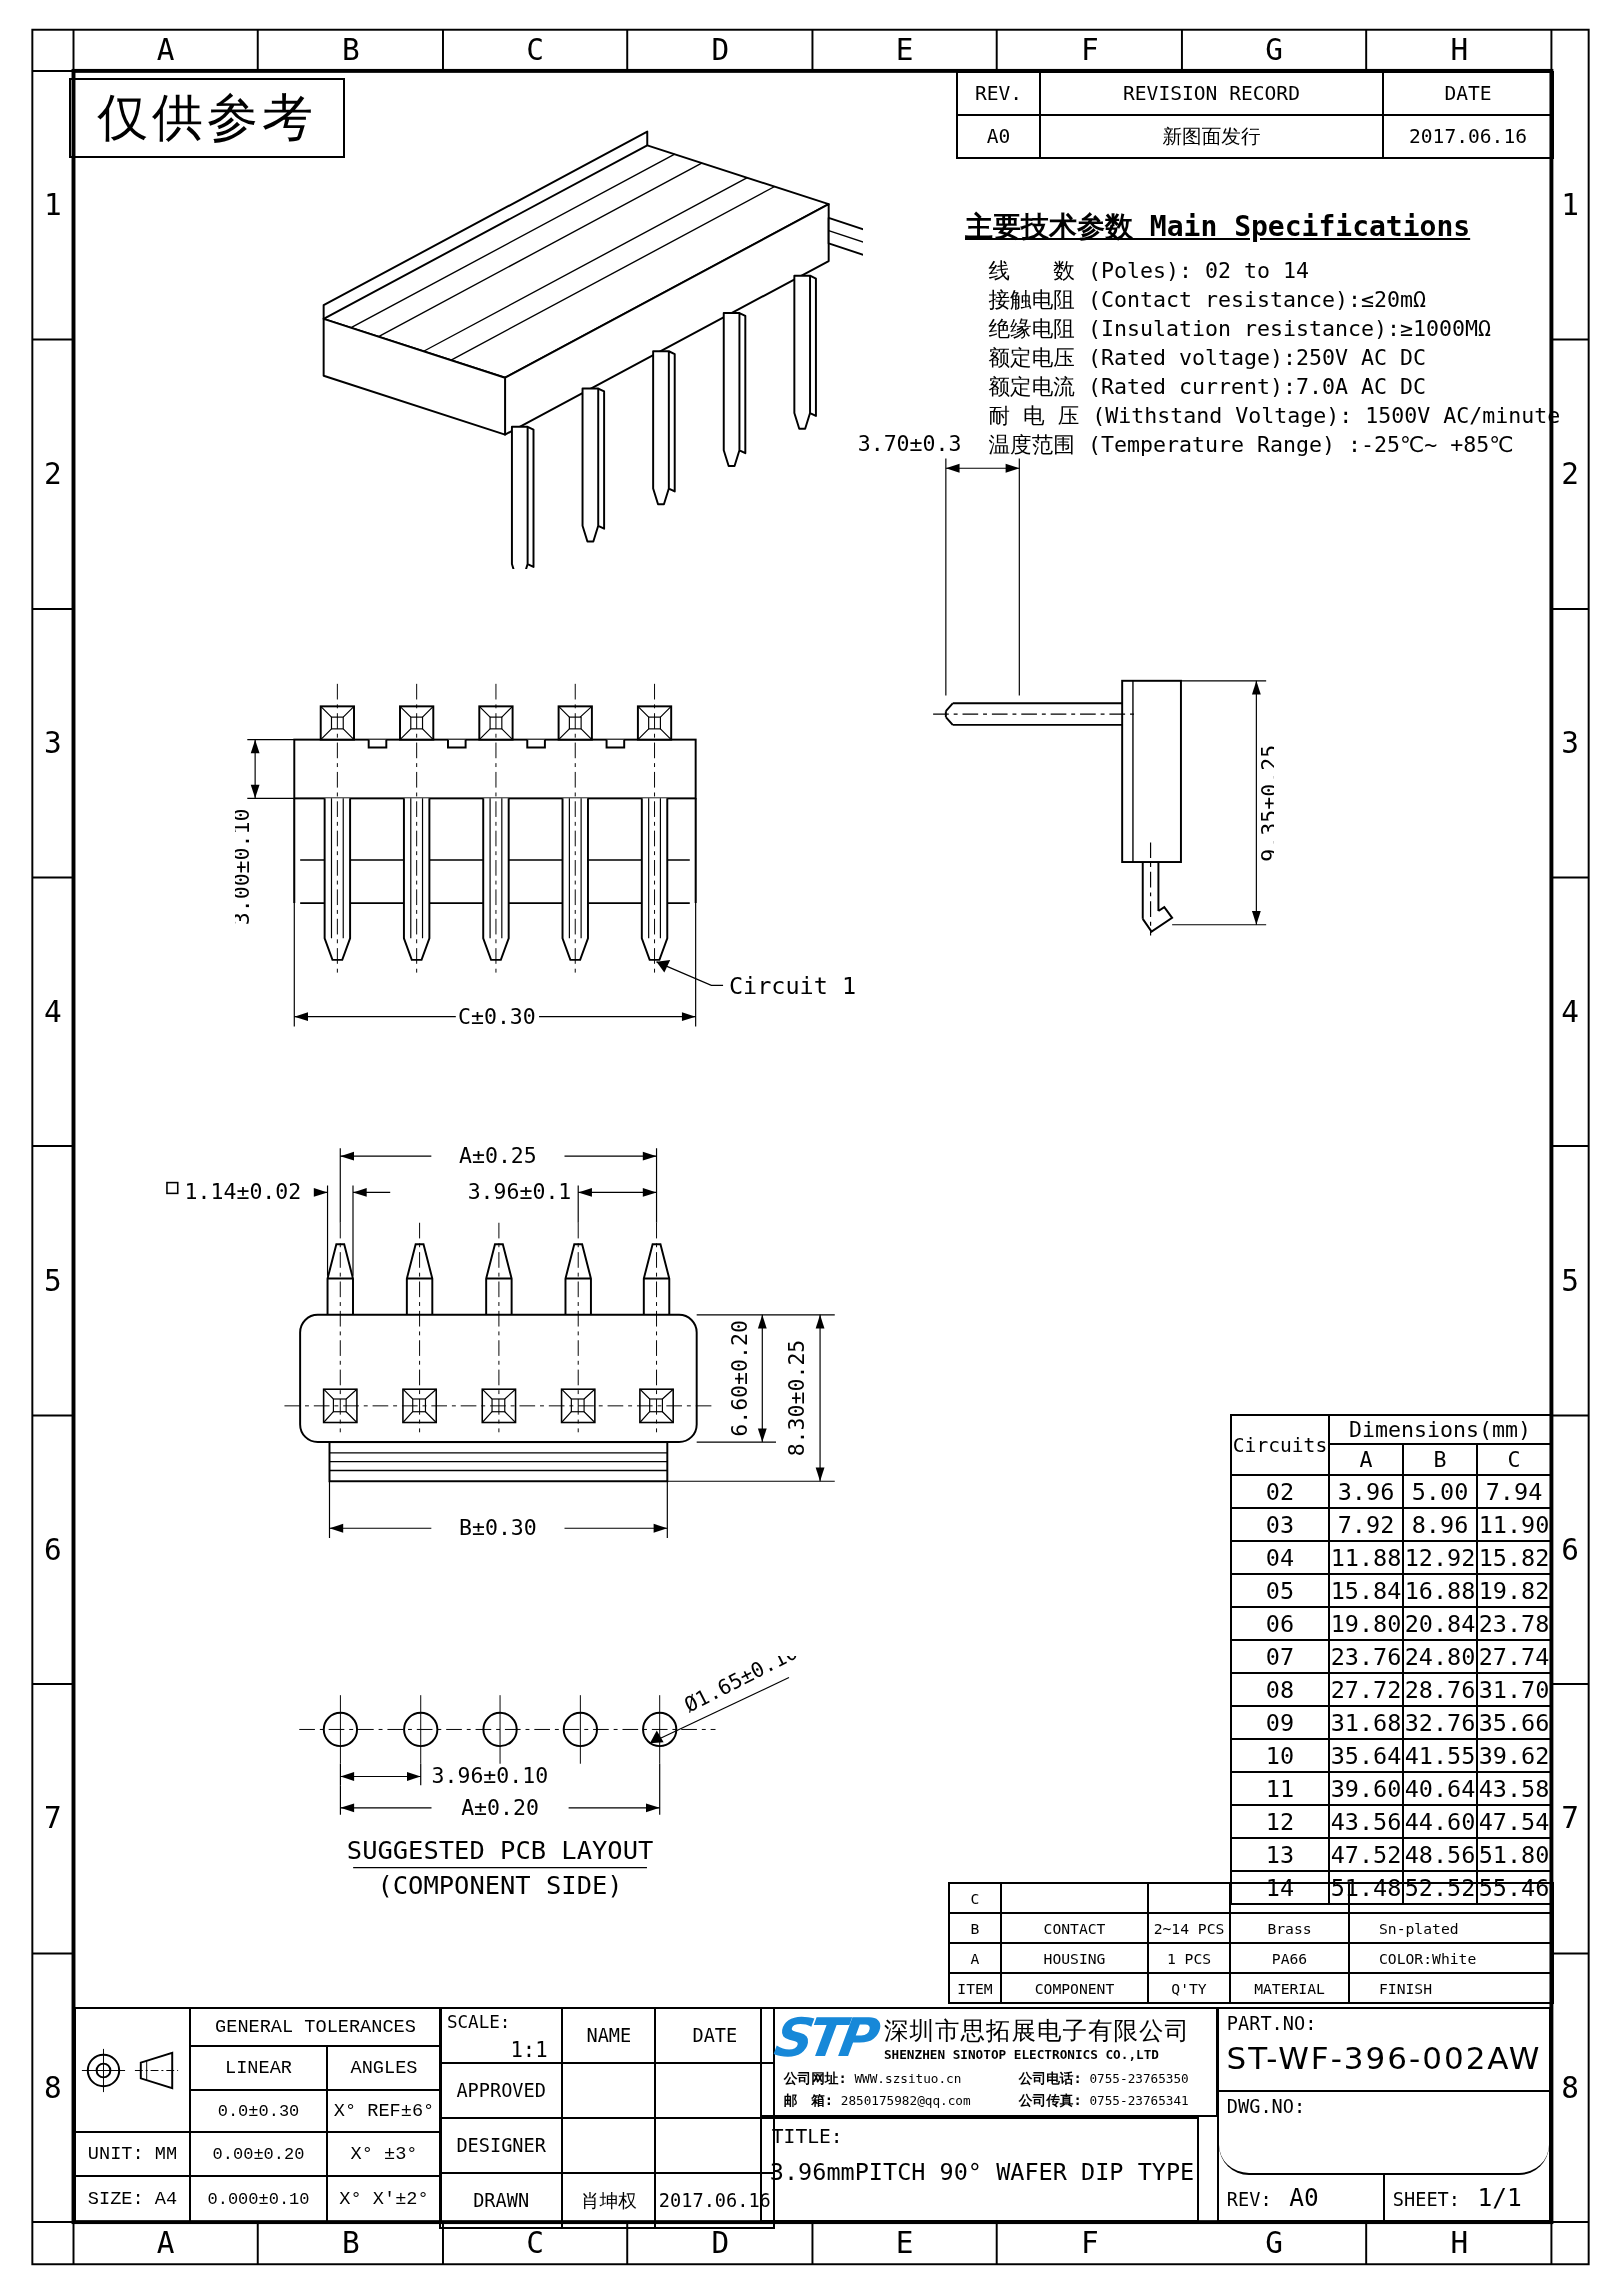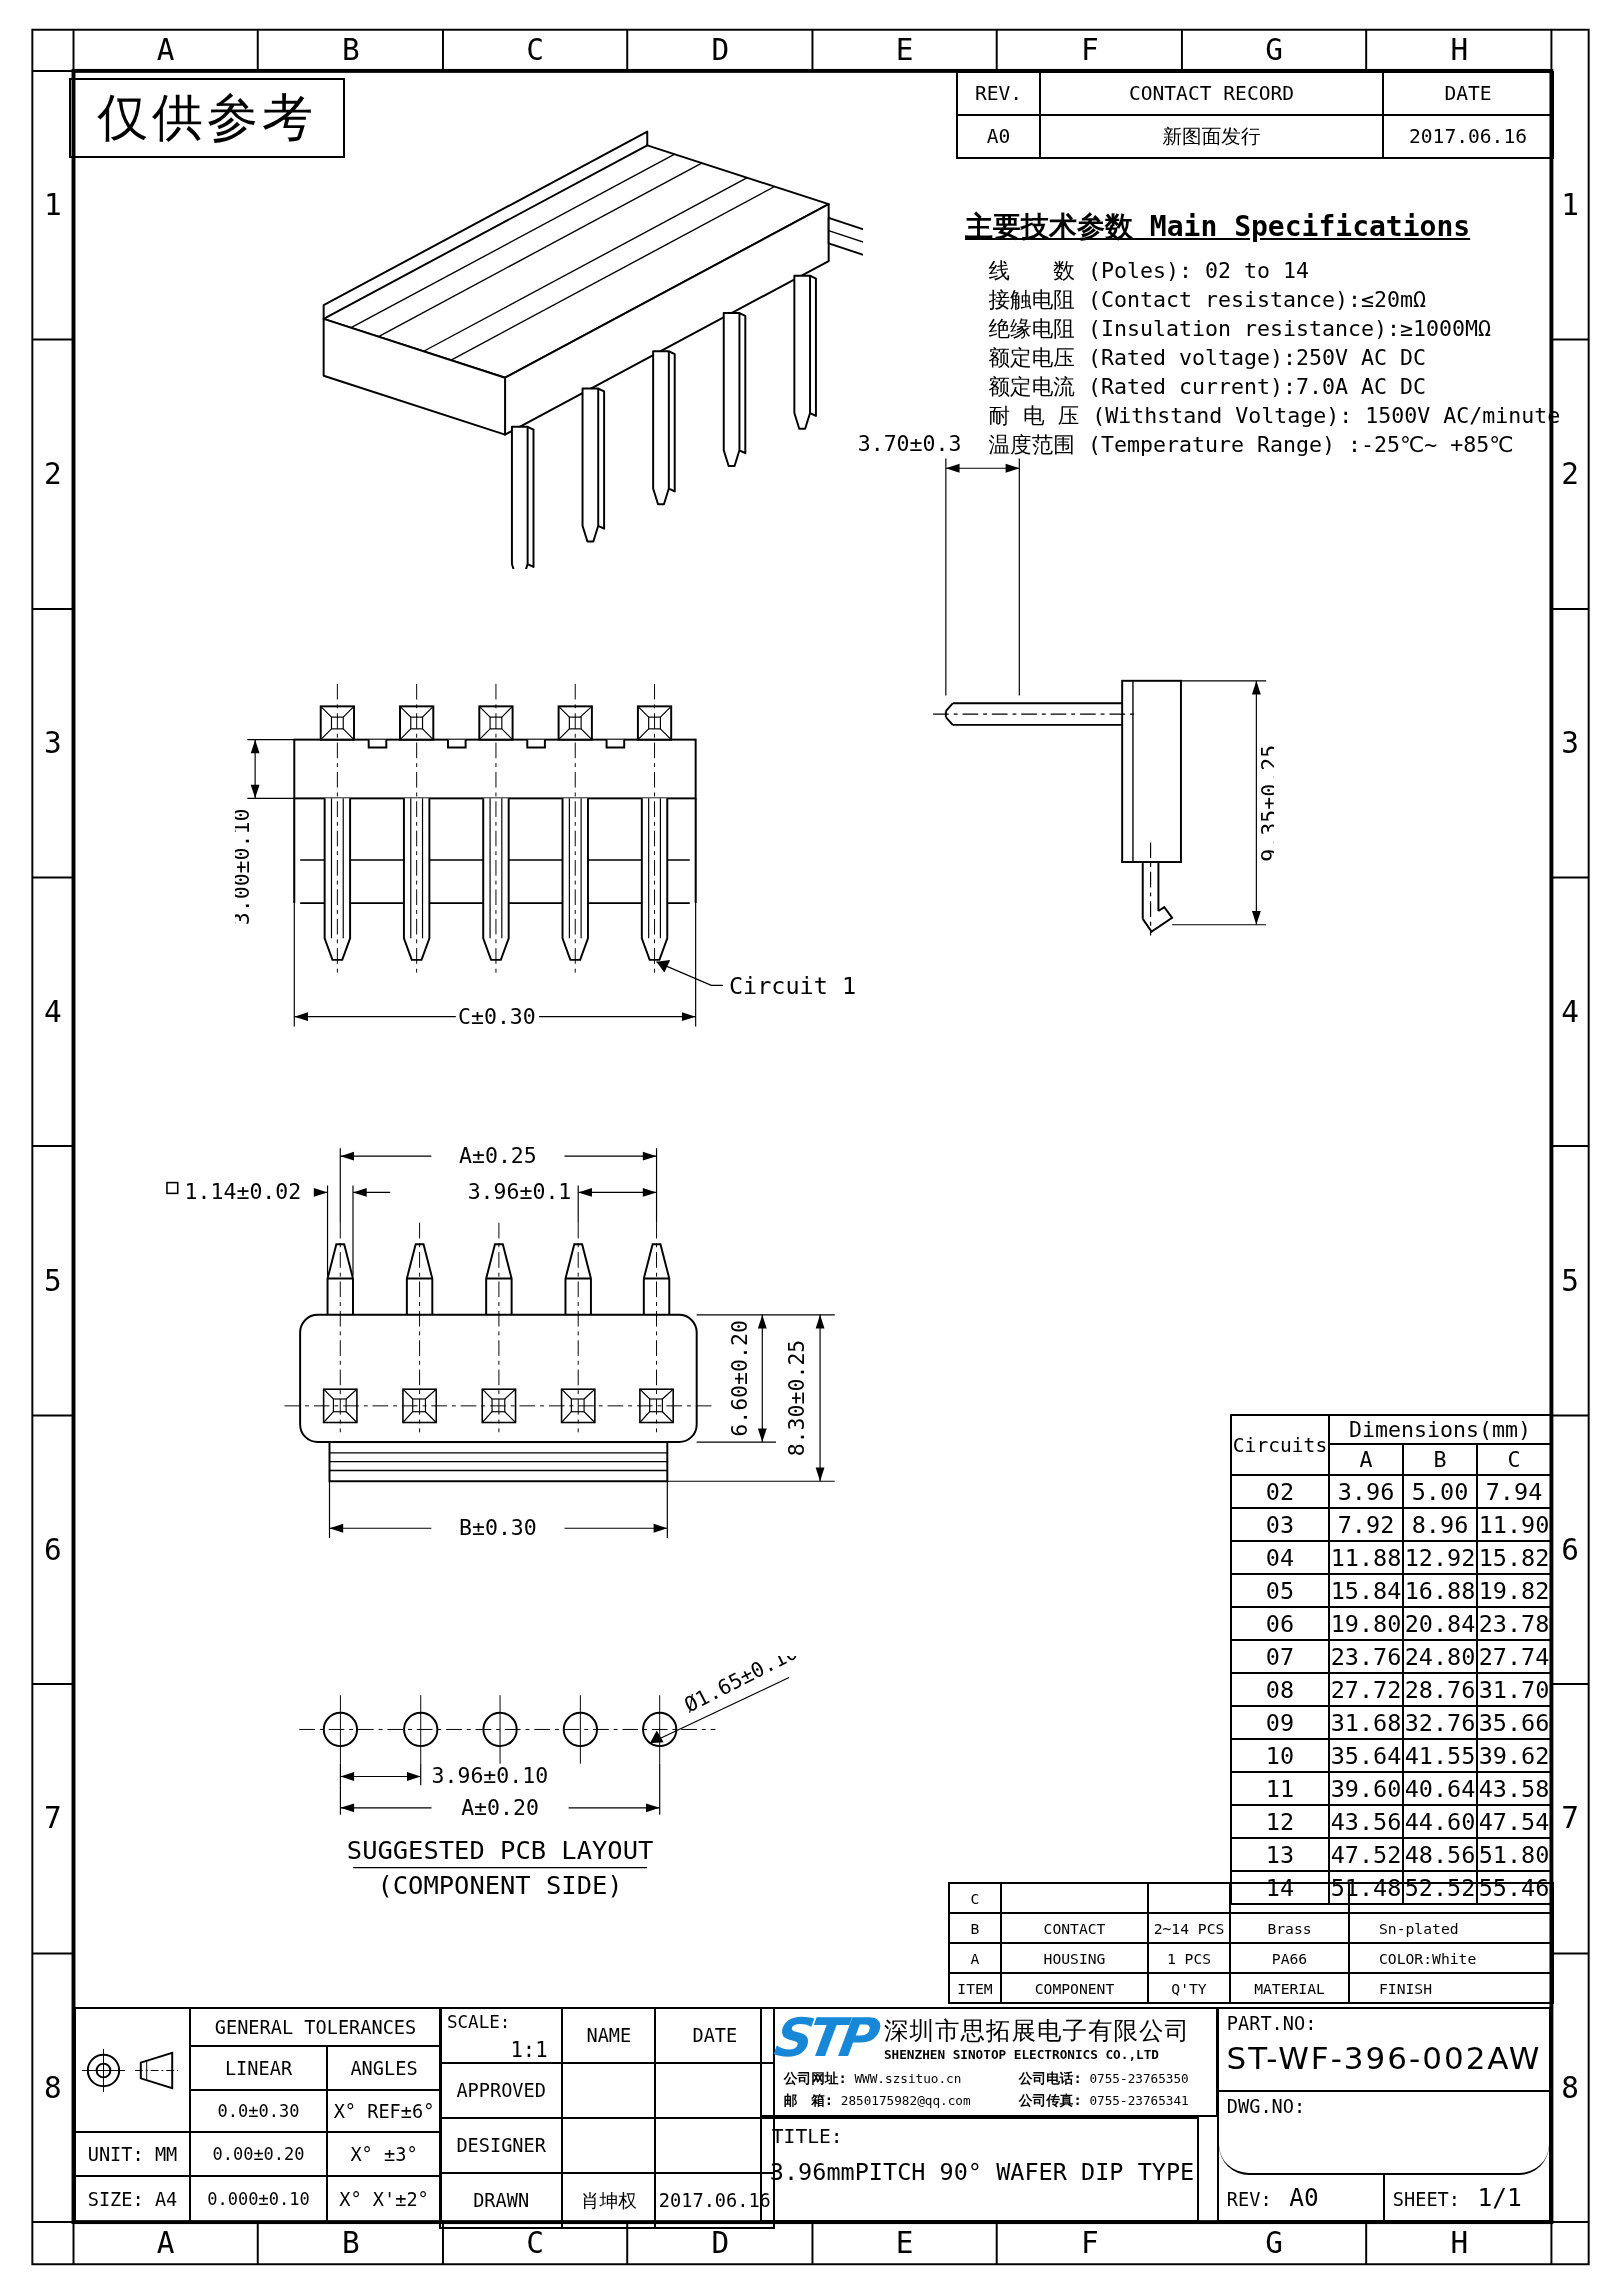--- a/index.html
+++ b/index.html
@@ -35,21 +35,21 @@
   .dimtab thead tr:nth-child(2) td{height:29px;}
 
   
   .bomtab{left:948px;top:1882px;border-collapse:collapse;table-layout:fixed;}
   .bomtab td{border:2px solid #000;height:28px;font-size:14.7px;text-align:center;
              vertical-align:middle;padding:0;overflow:hidden;}
   .bomtab td:nth-child(5){text-align:left;padding-left:29px;}
 
   
   .toltab{left:74px;top:2007px;border-collapse:collapse;table-layout:fixed;}
-  .toltab td{border:2px solid #000;text-align:center;vertical-align:middle;font-size:18.6px;padding:0;}
+  .toltab td{border:2px solid #000;text-align:center;vertical-align:middle;font-size:18.6px;padding:0;font-family:Liberation Mono, monospace;}
   .toltab .big{font-size:17px;}
   .apptab{left:439px;top:2007px;border-collapse:collapse;table-layout:fixed;}
   .apptab td{border:2px solid #000;text-align:center;vertical-align:middle;font-size:18.6px;padding:0;height:53px;}
   .scalecell{display:flex;flex-direction:row;align-items:flex-start;height:100%;}
   .scalecell .s1{font-size:17.6px;padding:2.9px 0 0 5.9px;}
   .scalecell .s2{font-size:20.6px;align-self:flex-end;padding-right:13.7px;}
 
   .company{left:760px;top:2007px;width:458px;height:110px;border:2.9px solid #000;box-sizing:border-box;}
   .co-top{display:flex;align-items:center;height:57px;}
   .logo{font-family:"DejaVu Sans",sans-serif;font-style:italic;font-weight:900;font-size:53px;
@@ -133,21 +133,21 @@
 
   <table class="abs revtab">
     <colgroup>
         <col style="width:83px">
         <col style="width:343px">
         <col style="width:170px">
       </colgroup>
     <tbody>
         <tr>
       <td>REV.</td>
-      <td>CONTACT RECORD</td>
+      <td>REVISION RECORD</td>
       <td>DATE</td>
     </tr>
     <tr>
       <td>A0</td>
       <td>新图面发行</td>
       <td>2017.06.16</td>
     </tr>
   </tbody>
     </table>
 

